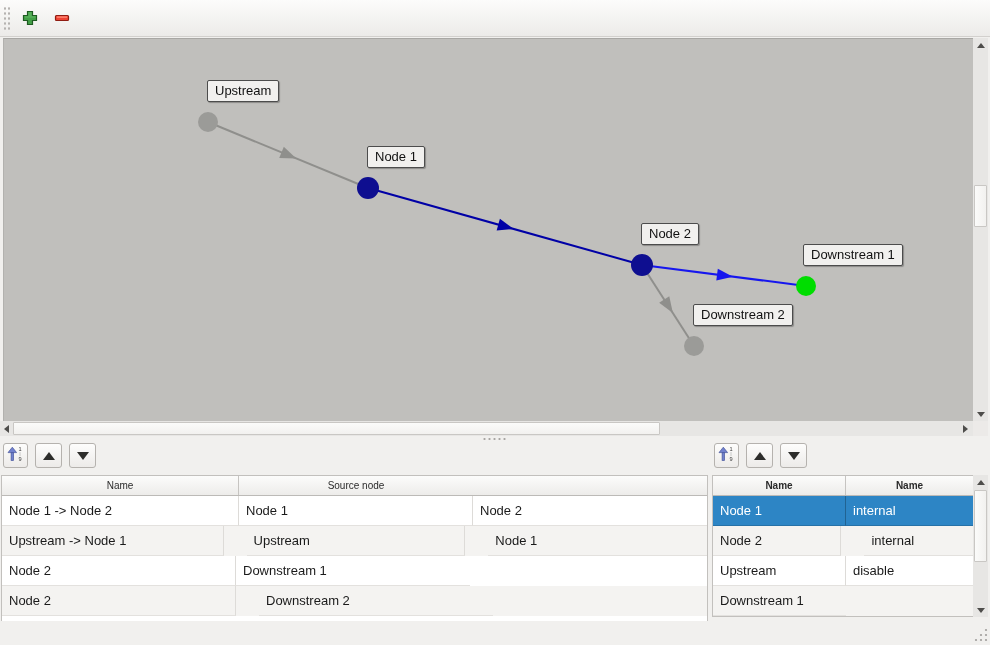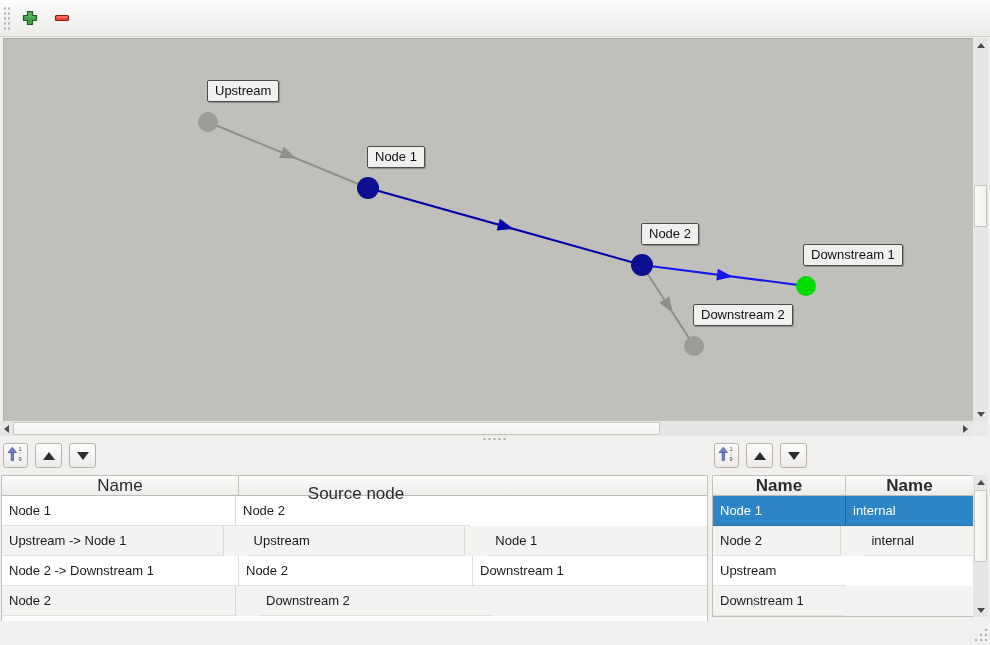--- a/index.html
+++ b/index.html
@@ -40,21 +40,21 @@
   .paned-handle { position:absolute; left:482px; top:437px; width:26px; height:4px;
     background-image:radial-gradient(circle,#a8a6a3 1px,transparent 1.2px); background-size:5px 4px; cursor:row-resize; }
 
   
   .tbtn { position:absolute; top:443px; height:25px; background:linear-gradient(#fdfdfc,#edebe9);
     border:1px solid #b5b2ae; border-radius:3px; display:flex; align-items:center; justify-content:center; cursor:pointer; }
 
   
   .table { position:absolute; top:475px; background:#fff; border:1px solid #c2c0bd; }
   .thead { display:flex; height:20px; background:linear-gradient(#fcfcfb,#edecea); border-bottom:1px solid #bcbab7; }
-  .th { display:flex; align-items:center; justify-content:center; font-size:17px; color:#2b2b2b;
+  .th { display:flex; align-items:center; justify-content:center; font-size:10px; color:#2b2b2b;
     border-right:1px solid #c6c4c1; height:100%; cursor:pointer; }
   .th:last-child { border-right:none; }
   .bold-head .th { font-weight:bold; }
   .tr { display:flex; height:30px; background:#fff; cursor:pointer; }
   .tr.alt { background:#f4f3f1;gap:23px; }
   .td { display:flex; align-items:center; padding-left:7px; font-size:13px;
     border-right:1px solid #dddbd8; border-bottom:1px solid #e3e1de; height:100%; overflow:hidden; white-space:nowrap; }
   .td:last-child { border-right:none; }
   .filler { background:#fff; }
 
@@ -165,34 +165,34 @@
   <div class="tbtn" style="left:746px; width:27px;">
     <span style="width:0;height:0;border-left:6px solid transparent;border-right:6px solid transparent;border-bottom:8px solid #2d2d2b;"></span>
   </div>
   <div class="tbtn" style="left:780px; width:27px;">
     <span style="width:0;height:0;border-left:6px solid transparent;border-right:6px solid transparent;border-top:8px solid #2d2d2b;"></span>
   </div>
 
   <div class="table" style="left:1px; width:707px; height:146px;">
     <div class="thead">
       <div class="th" style="width:237px;">Name</div>
-      <div class="th" style="width:234px;margin-top:8px;">Source node</div>
+      <div class="th" style="width:234px;">Source node</div>
     </div>
     <div id="edges-body">
         <div class="tr">
+          <div class="td" style="width: 237px;">Node 1 -&gt; Node 2</div>
           <div class="td" style="width: 234px;">Node 1</div>
           <div class="td" style="width: 234px;">Node 2</div>
         </div>
         <div class="tr alt">
           <div class="td" style="width: 237px;">Upstream -&gt; Node 1</div>
           <div class="td" style="width: 234px;">Upstream</div>
           <div class="td" style="width: 234px;">Node 1</div>
         </div>
         <div class="tr">
-          <div class="td" style="width: 237px;">Node 2 -&gt; Downstream 1</div>
           <div class="td" style="width: 234px;">Node 2</div>
           <div class="td" style="width: 234px;">Downstream 1</div>
         </div>
         <div class="tr alt">
           <div class="td" style="width: 234px;">Node 2</div>
           <div class="td" style="width: 234px;">Downstream 2</div>
         </div>
       </div>
     <div class="filler" style="height:5px;"></div>
   </div>
@@ -206,20 +206,21 @@
         <div class="tr" style="background: rgb(45, 133, 197);">
           <div class="td" style="width: 133px; color: rgb(255, 255, 255); border-right: 1px solid rgba(0, 0, 0, 0.25); border-bottom: 1px solid rgba(0, 0, 0, 0.15);">Node 1</div>
           <div class="td" style="width: 127px; color: rgb(255, 255, 255); border-right: none; border-bottom: 1px solid rgba(0, 0, 0, 0.15);">internal</div>
         </div>
         <div class="tr alt">
           <div class="td" style="width: 133px;">Node 2</div>
           <div class="td" style="width: 127px;">internal</div>
         </div>
         <div class="tr">
           <div class="td" style="width: 133px;">Upstream</div>
+          <div class="td" style="width: 127px;">disable</div>
         </div>
         <div class="tr alt">
           <div class="td" style="width: 133px;">Downstream 1</div>
         </div>
       </div>
   </div>
 
   <div class="sb" style="left:973px; top:475px; width:15px; height:142px;">
     <div class="sb-btn" style="left:0; top:0; width:15px; height:14px;">
         <span class="tri tri-up"></span>

